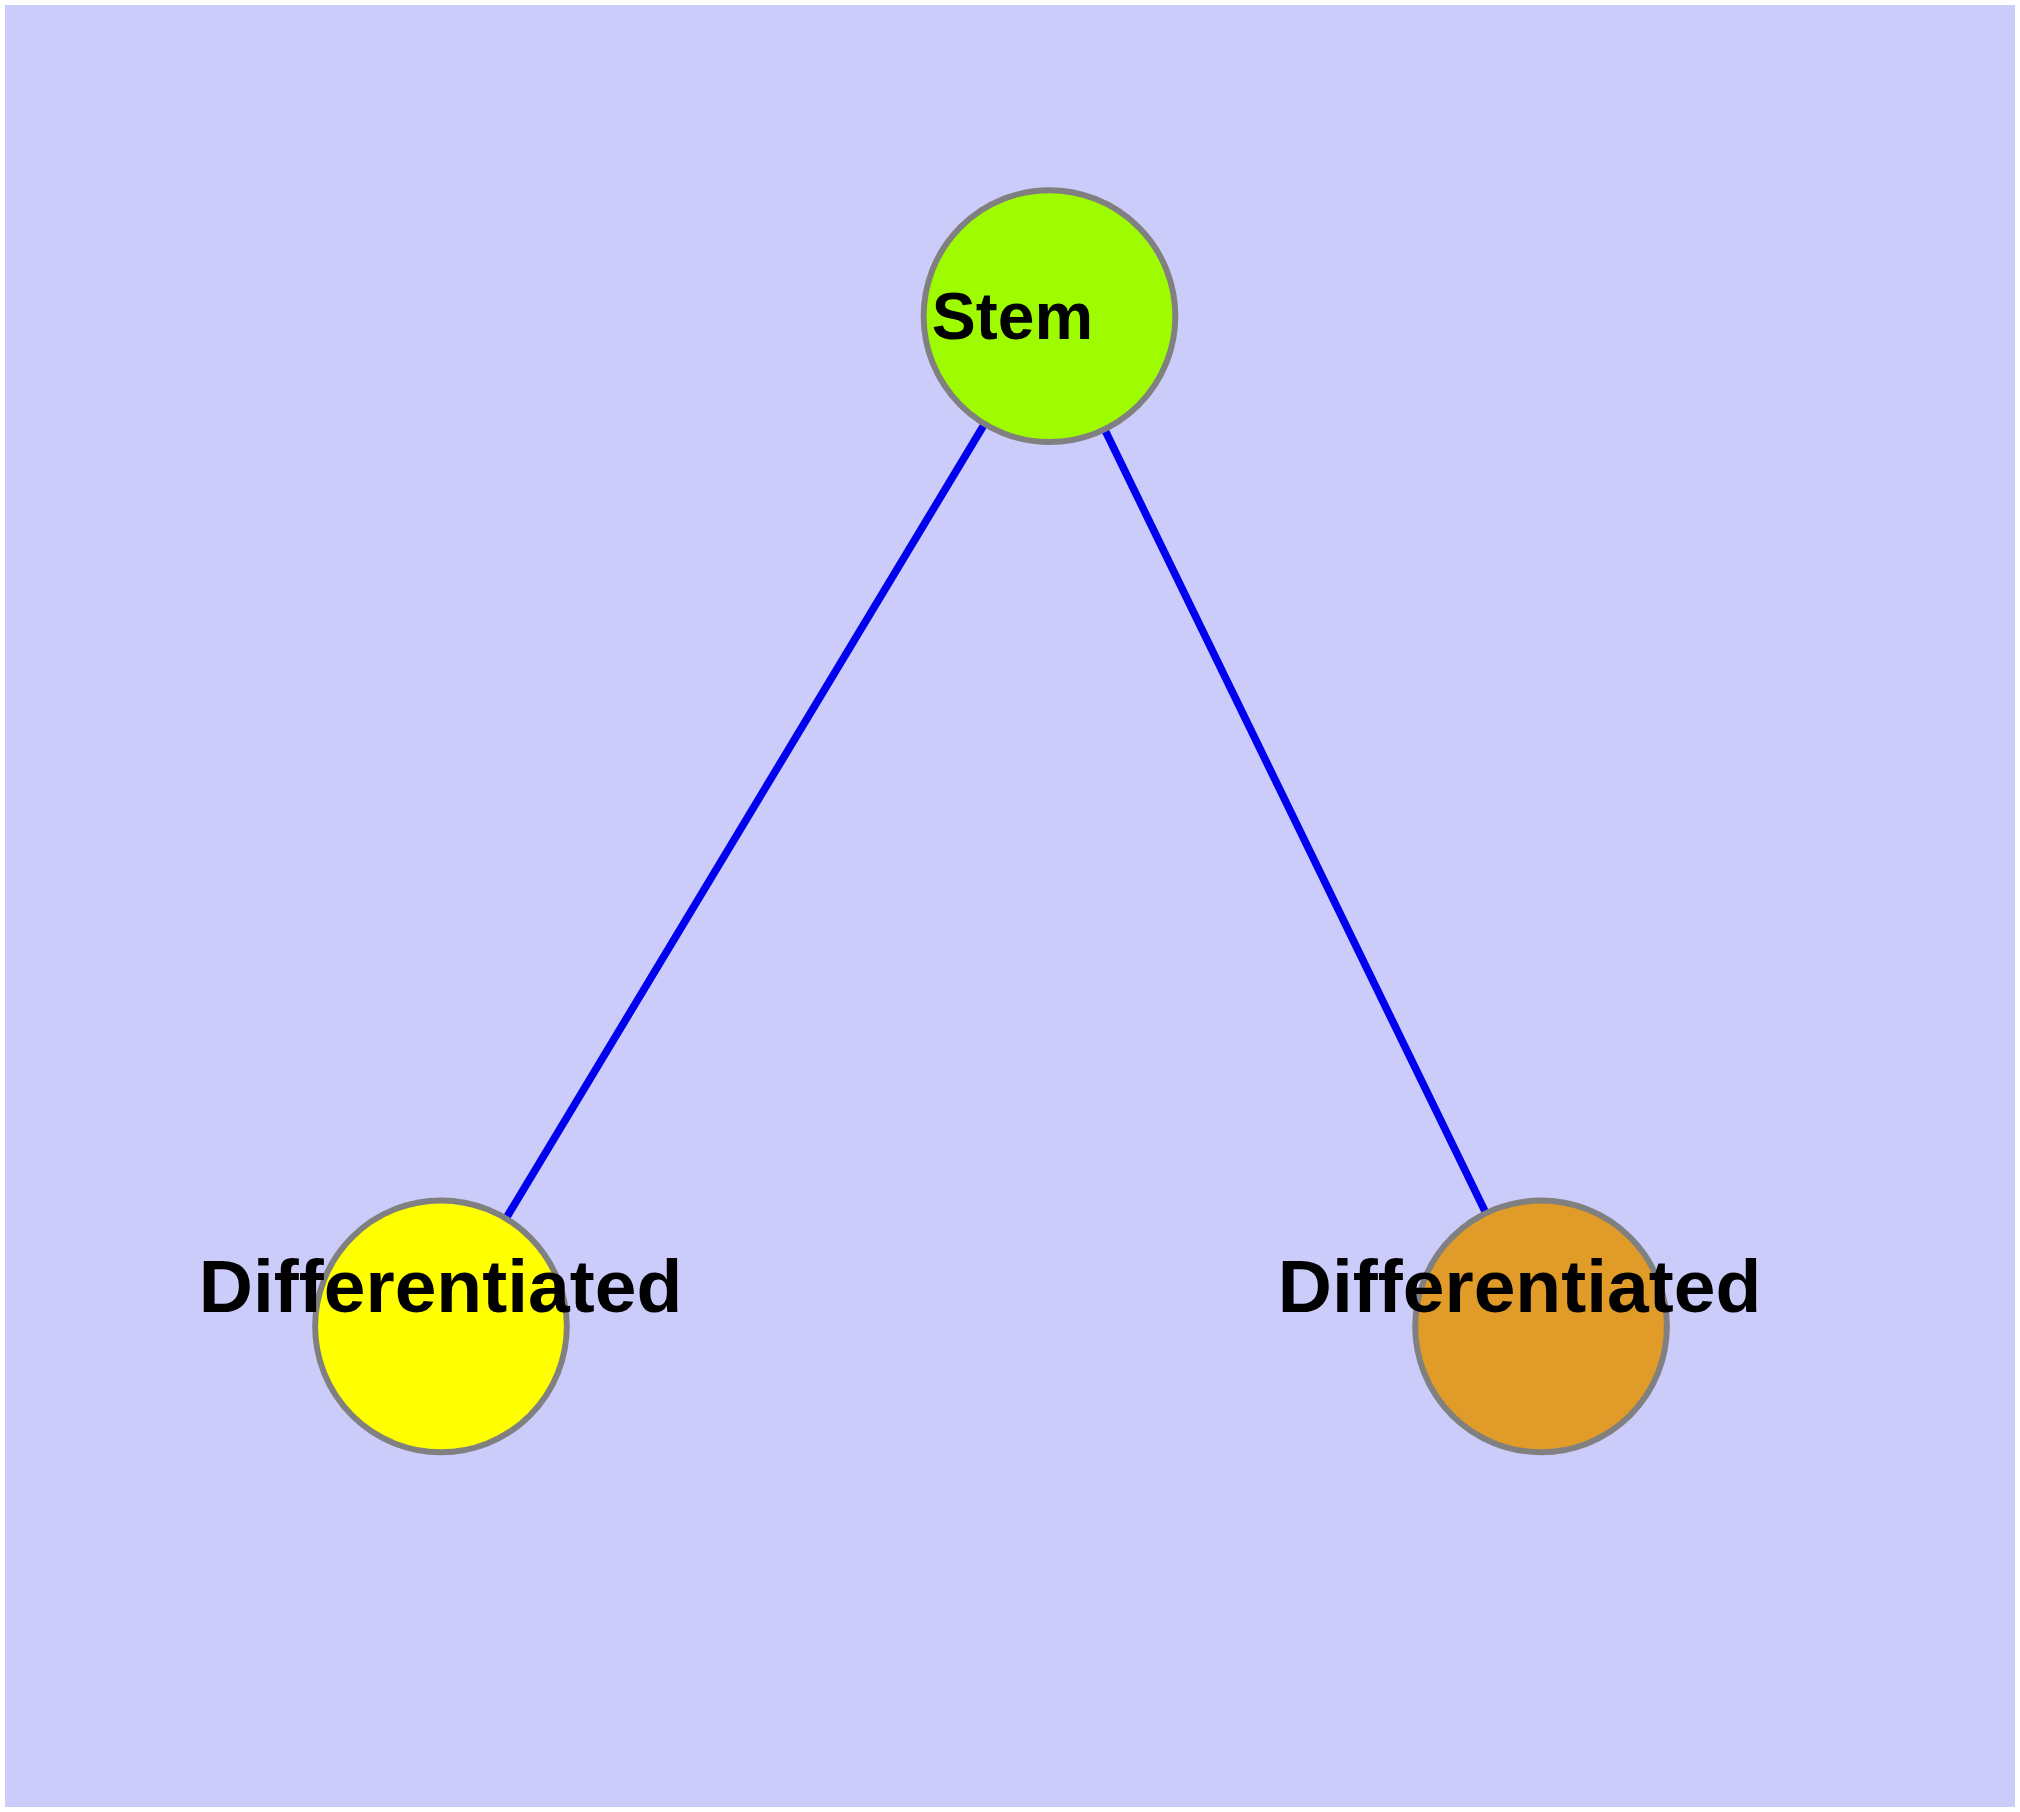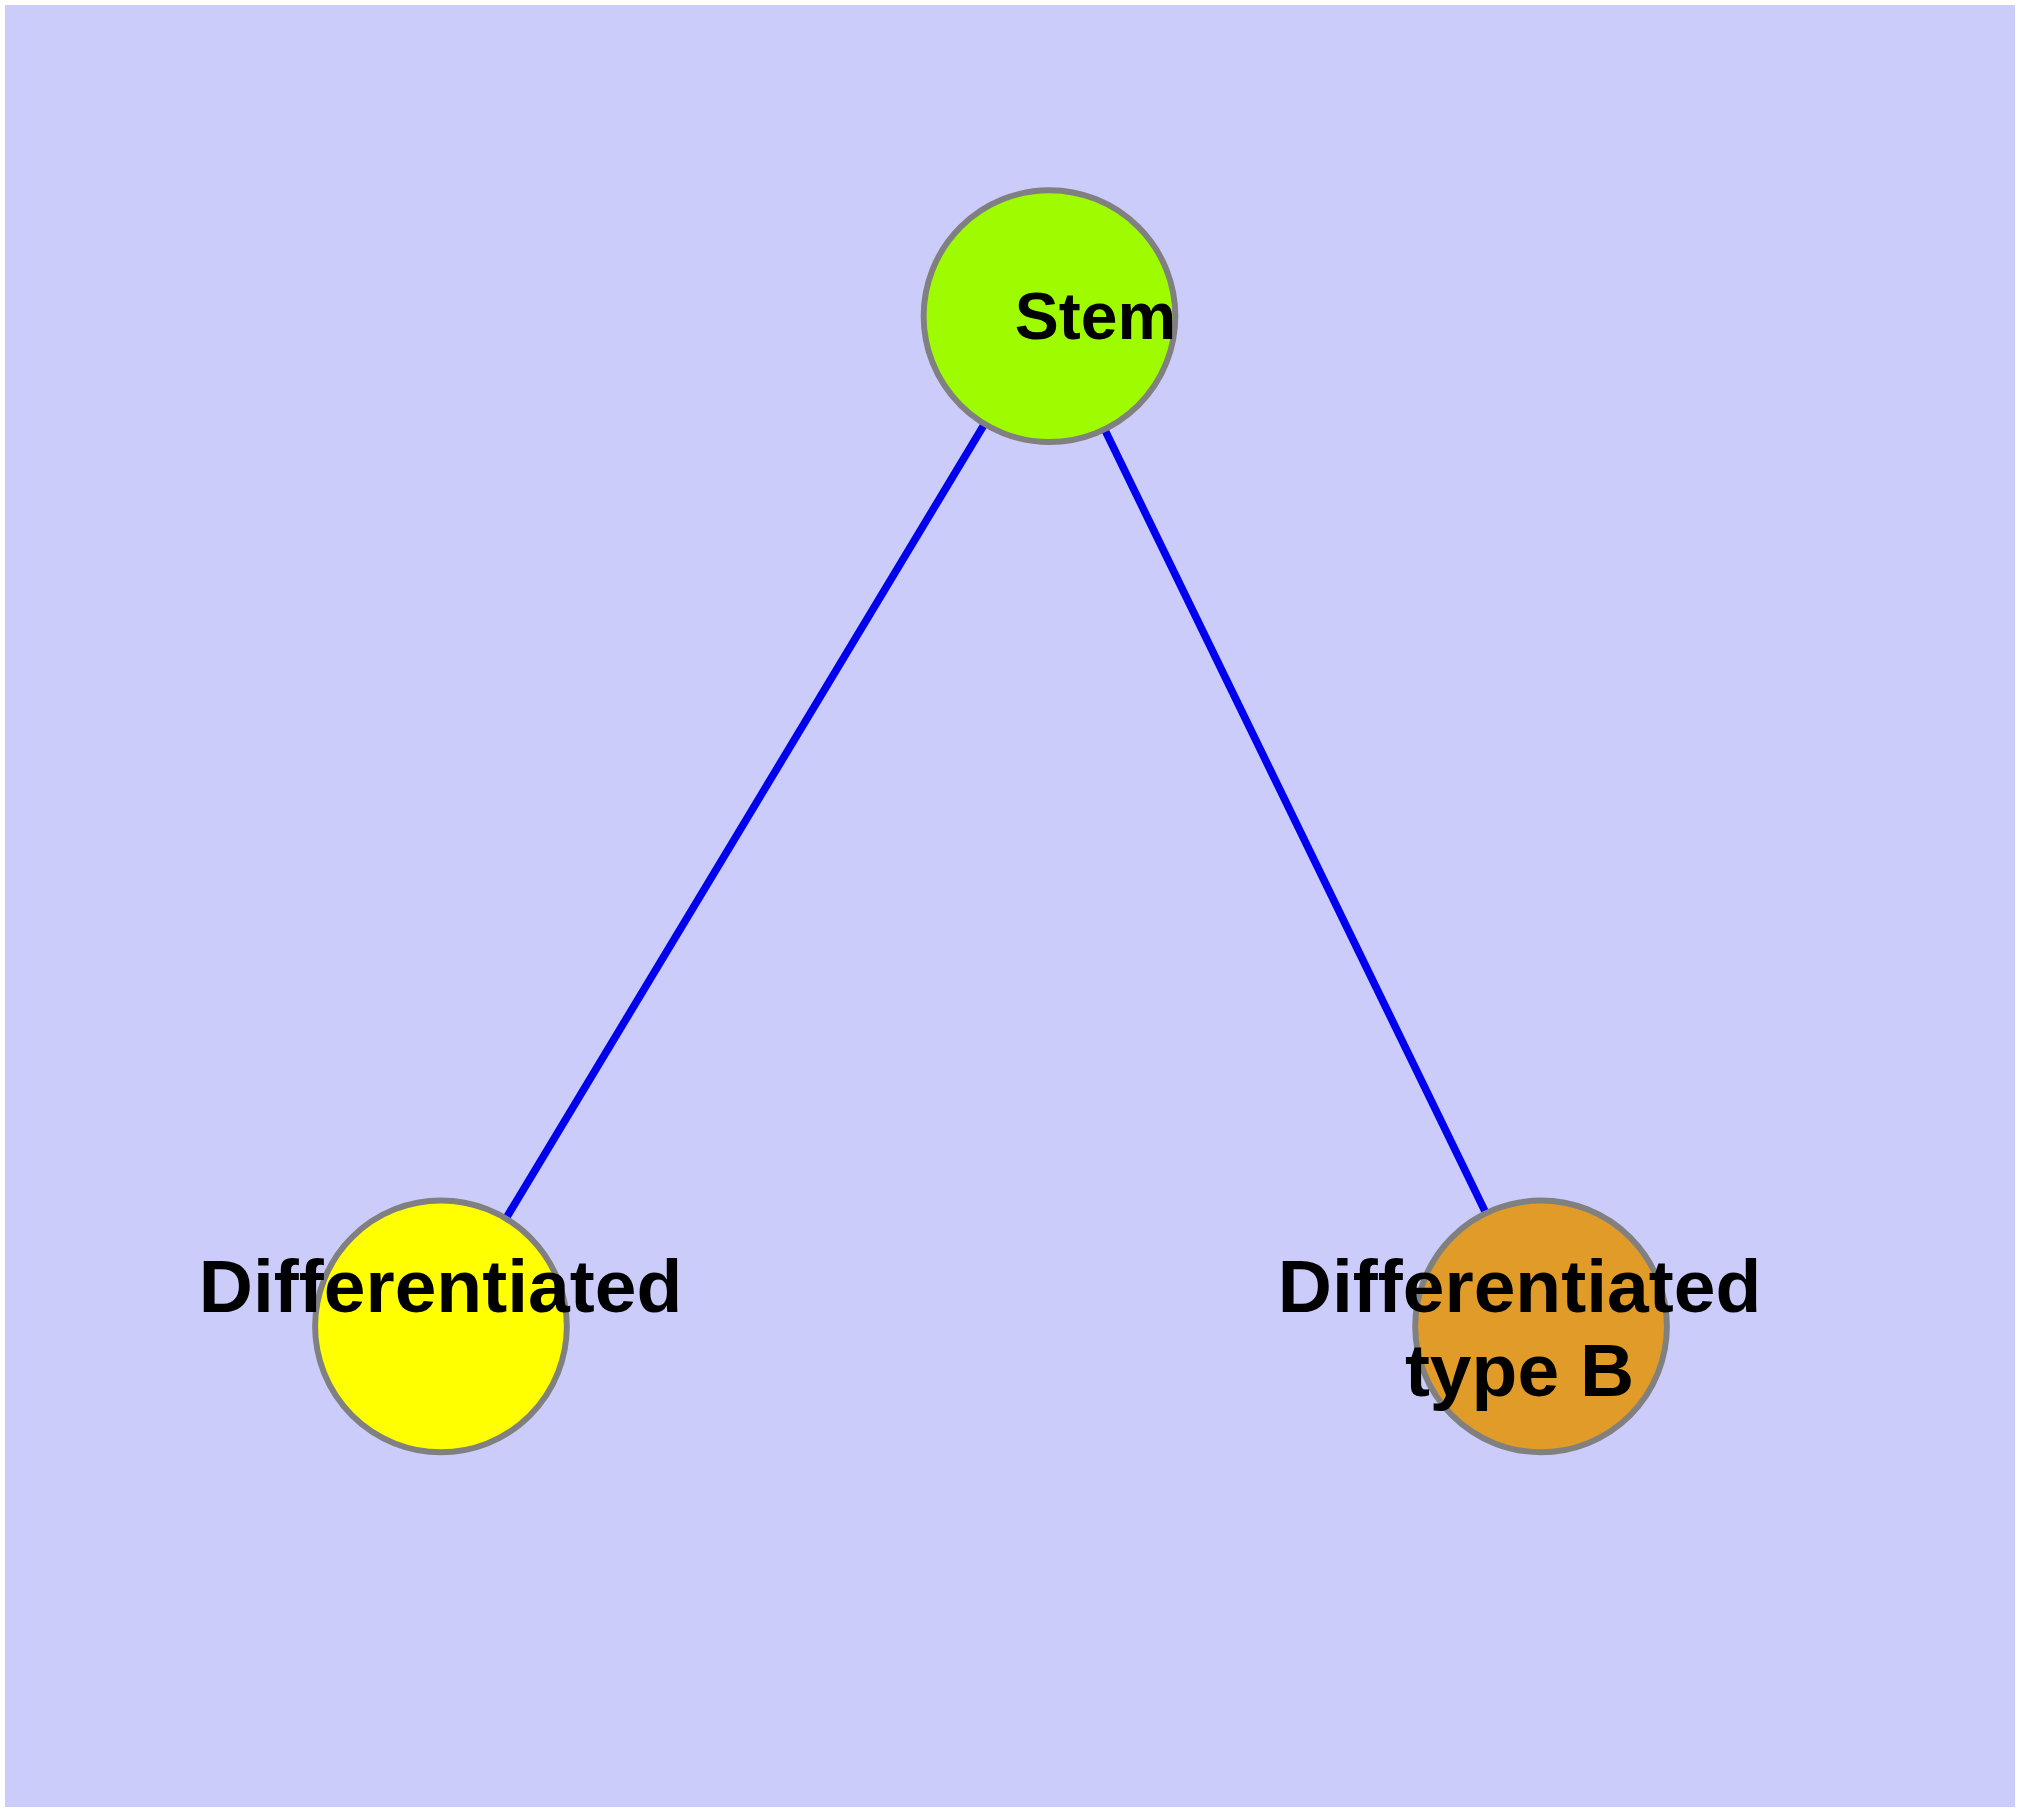--- a/index.html
+++ b/index.html
@@ -35,21 +35,21 @@
     color: #000000;
     font-weight: bold;
     text-align: center;
     line-height: 1.12;
     white-space: nowrap;
     user-select: none;
     pointer-events: none;
   }
   #stem-label {
     font-size: 66px;
-    left: 841px;
+    left: 758px;
     top: 280px;
     width: 509px;
   }
   #type-a-label {
     font-size: 75px;
     left: 186px;
     top: 1244px;
     width: 509px;
   }
   #type-b-label {
@@ -87,17 +87,16 @@
   <div class="node-label" id="stem-label">
     <div>Stem</div>
   </div>
 
   <div class="node-label" id="type-a-label">
     <div>Differentiated</div>
   </div>
 
   <div class="node-label" id="type-b-label">
     <div>Differentiated</div>
-    <div>type B</div>
   </div>
 
 </div>
 
 
 </body></html>

